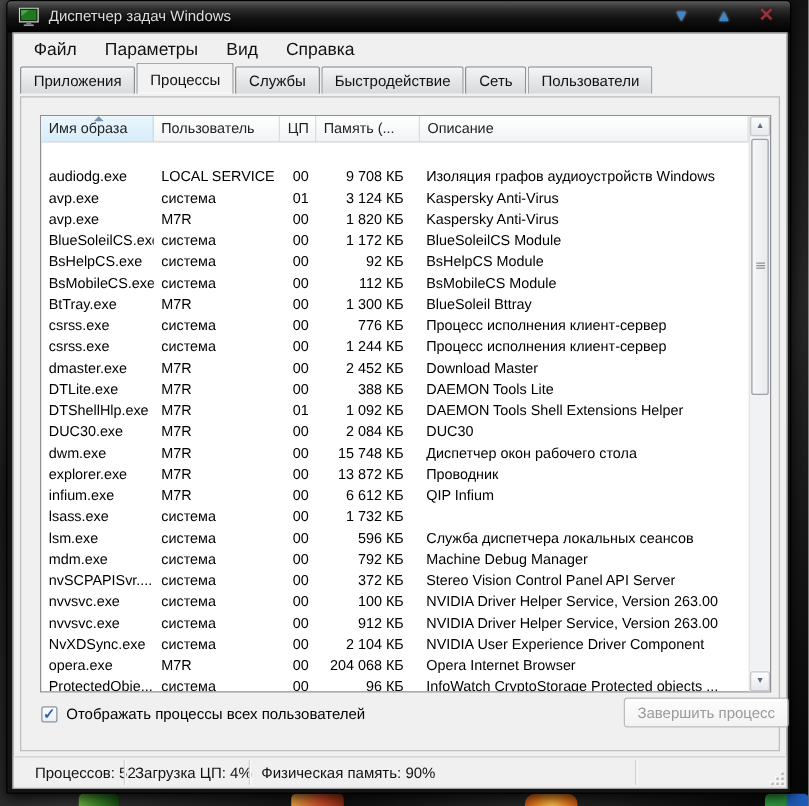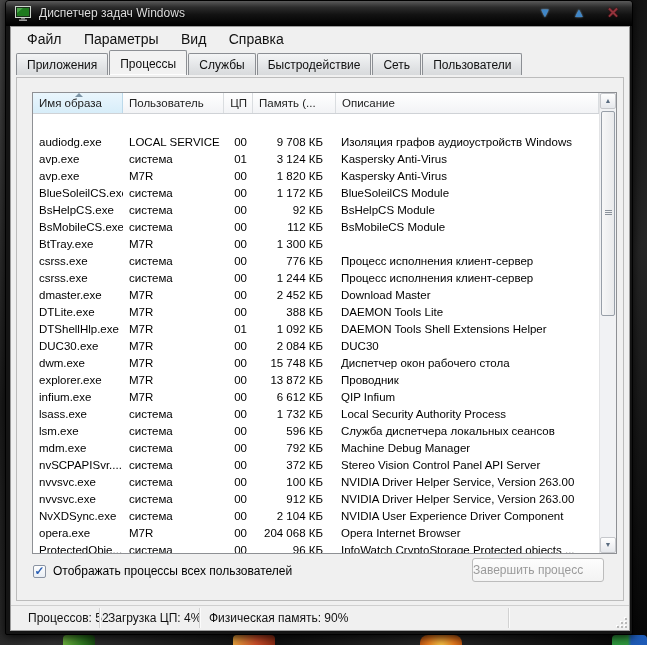--- a/index.html
+++ b/index.html
@@ -78,23 +78,23 @@
     background:linear-gradient(90deg,#f7f7f7,#e9eaec); border:1px solid #989fa8; border-radius:2px; }
   .grip { position:absolute; left:3px; top:98px; width:7px; }
   .grip div { height:1px; background:#8b929b; margin-bottom:1px; }
 
   
   .chk-row { position:absolute; left:16px; top:486px; display:flex; align-items:center; }
   .checkbox { width:13px; height:13px; border:1px solid #8a93a2; border-radius:2px;
     background:linear-gradient(#fefefe,#e9eef4); font-size:12px; line-height:11px; text-align:center;
     color:#2b5fb4; font-weight:bold; }
   .chk-label { margin-left:7px; font-size:12px; color:#000; }
-  .end-btn { position:absolute; left:455px; top:480px; width:132px; height:24px;
+  .end-btn { position:absolute; left:482px; top:480px; width:132px; height:24px;
     border:1px solid #bcbcbc; border-radius:3px; background:linear-gradient(#fdfdfd,#f3f3f3);
-    color:#9a9a9a; font-size:12px; line-height:22px; }
+    color:#9a9a9a; font-size:12px; text-align:center; line-height:22px; }
 
   
   .statusbar { position:absolute; left:0; right:0; bottom:0; height:25px;
     border-top:1px solid #cfcfcf; background:#f0f0f0; font-size:12px; color:#111; }
   .st { position:absolute; top:0; line-height:24px; white-space:nowrap; }
   .st1{left:17px;} .st2{left:97px;} .st3{left:198px;}
   .sep { position:absolute; top:2px; bottom:2px; width:1px; background:#d2d2d2; box-shadow:1px 0 0 #fbfbfb; }
   .sep1{left:88px;} .sep2{left:188px;} .sep3{left:497px;}
   .rgrip { position:absolute; right:2px; bottom:2px; width:12px; height:12px; }
   .rgrip i { position:absolute; width:2px; height:2px; background:#b9b9b9; box-shadow:-1px -1px 0 #fdfdfd; }
@@ -205,20 +205,21 @@
     <span class="c cpu">00</span>
     <span class="c mem">112 КБ</span>
     <span class="c desc">BsMobileCS Module</span>
   </div>
 
   <div class="row">
     <span class="c name">BtTray.exe</span>
     <span class="c user">M7R</span>
     <span class="c cpu">00</span>
     <span class="c mem">1 300 КБ</span>
+    <span class="c desc">BlueSoleil Bttray</span>
   </div>
 
   <div class="row">
     <span class="c name">csrss.exe</span>
     <span class="c user">система</span>
     <span class="c cpu">00</span>
     <span class="c mem">776 КБ</span>
     <span class="c desc">Процесс исполнения клиент-сервер</span>
   </div>
 
@@ -284,21 +285,20 @@
     <span class="c cpu">00</span>
     <span class="c mem">6 612 КБ</span>
     <span class="c desc">QIP Infium</span>
   </div>
 
   <div class="row">
     <span class="c name">lsass.exe</span>
     <span class="c user">система</span>
     <span class="c cpu">00</span>
     <span class="c mem">1 732 КБ</span>
-    <span class="c desc">Local Security Authority Process</span>
   </div>
 
   <div class="row">
     <span class="c name">lsm.exe</span>
     <span class="c user">система</span>
     <span class="c cpu">00</span>
     <span class="c mem">596 КБ</span>
     <span class="c desc">Служба диспетчера локальных сеансов</span>
   </div>
 

